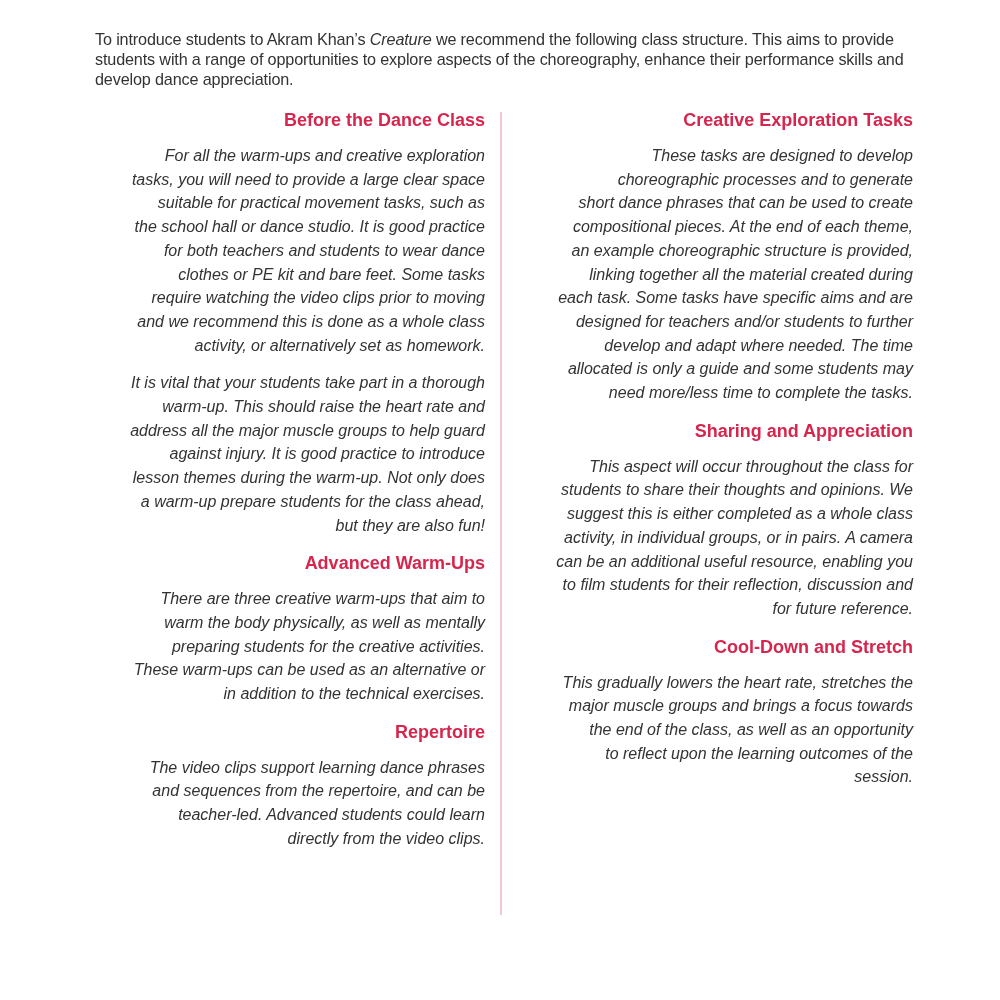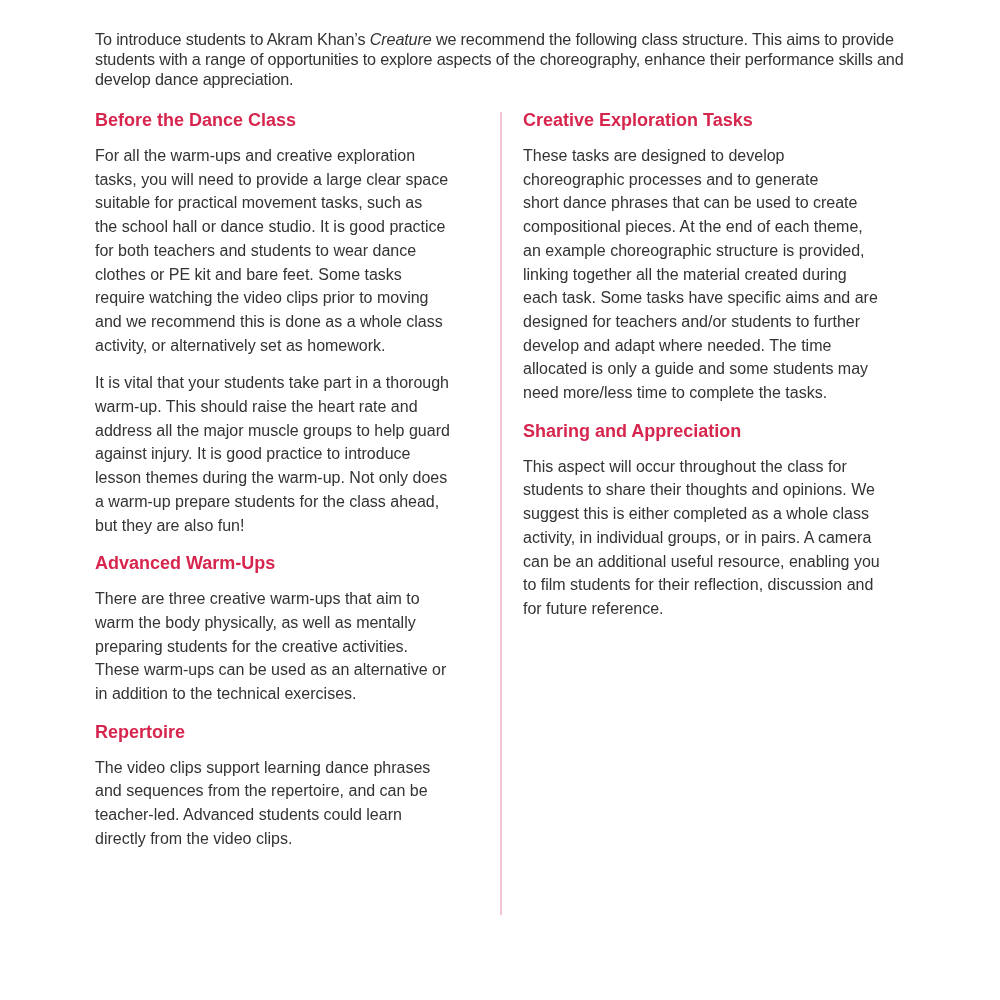--- a/index.html
+++ b/index.html
@@ -5,23 +5,23 @@
   html, body { margin:0; padding:0; background:#ffffff; }
   body { width:1000px; height:1000px; position:relative; overflow:hidden;
          font-family:"Liberation Sans", sans-serif; color:#2e2e2e; }
   .intro { position:absolute; left:95px; top:13px; width:820px;
            font-size:16.2px; line-height:20px; letter-spacing:-0.15px; color:#333; }
   .intro em { font-style:italic; }
   .col { position:absolute; top:108px; width:390px; }
   .col-left { left:95px; }
   .col-right { left:523px; }
   .divider { position:absolute; left:500px; top:112px; width:1.5px; height:803px; background:#f0c6d3; }
-  .section { margin:0 0 0 0; }
+  .section { margin:0 0 0 0;text-align:right; }
   .heading { font-size:18px; font-weight:bold; color:#d7264e; line-height:24px; margin:0 0 12px 0; letter-spacing:0; }
-  .body-text { font-size:16px; line-height:23.7px; color:#333; margin:0 0 14px 0; white-space:pre-line; }
+  .body-text { font-size:16px; line-height:23.7px; color:#333; margin:0 0 14px 0; white-space:pre-line;font-style:italic; }
 </style>
 </head>
 <body>
 
 <p class="intro"><span>To introduce students to Akram Khan’s </span><em>Creature</em><span> we recommend the following class structure. This aims to provide students with a range of opportunities to explore aspects of the choreography, enhance their performance skills and develop dance appreciation.</span></p>
 
 <div class="col col-left">
   <div class="section">
     <h2 class="heading">Before the Dance Class</h2>
     <p class="body-text">For all the warm-ups and creative exploration
@@ -80,13 +80,21 @@
   <div class="section">
     <h2 class="heading">Sharing and Appreciation</h2>
     <p class="body-text">This aspect will occur throughout the class for
 students to share their thoughts and opinions. We
 suggest this is either completed as a whole class
 activity, in individual groups, or in pairs. A camera
 can be an additional useful resource, enabling you
 to film students for their reflection, discussion and
 for future reference.</p>
   </div>
+  <div class="section">
+    <h2 class="heading">Cool-Down and Stretch</h2>
+    <p class="body-text">This gradually lowers the heart rate, stretches the
+major muscle groups and brings a focus towards
+the end of the class, as well as an opportunity
+to reflect upon the learning outcomes of the
+session.</p>
+  </div>
 </div>
 
 </body></html>

